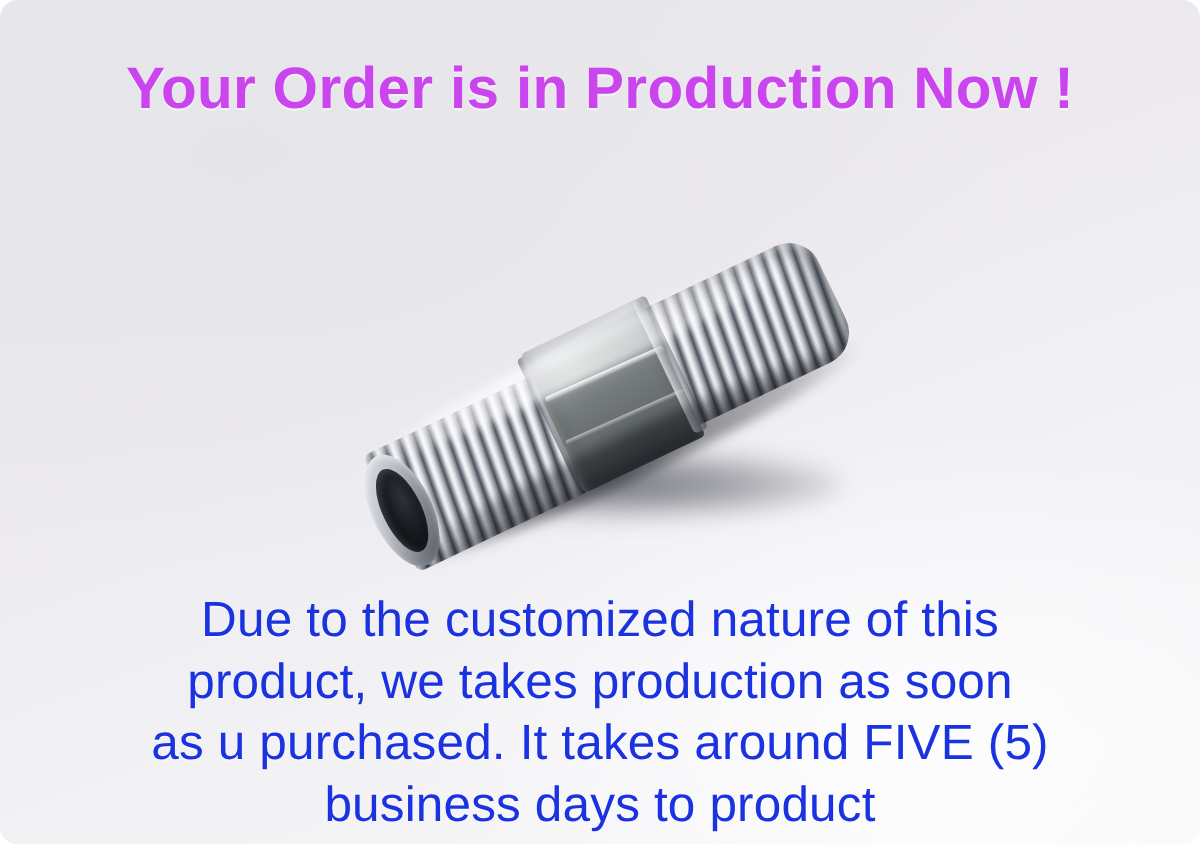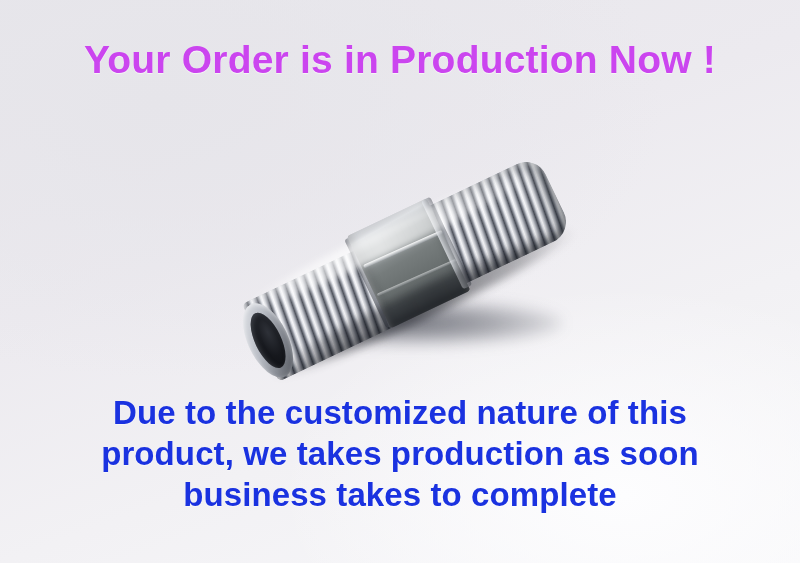--- a/index.html
+++ b/index.html
@@ -11,20 +11,21 @@
   #canvas {
     position: relative;
     width: 800px;
     height: 563px;
     overflow: hidden;
     font-family: "Liberation Sans", sans-serif;
     background:
       radial-gradient(ellipse 70% 60% at 78% 88%, #fdfdfe 0%, rgba(253,253,254,0) 62%),
       radial-gradient(ellipse 90% 70% at 20% 18%, #e6e5ea 0%, rgba(230,229,234,0) 70%),
       linear-gradient(160deg, #e7e6eb 0%, #eceaef 38%, #f2f1f4 66%, #f8f8fa 100%);
+    border-radius: 12px;
   }
 
   
   .headline {
     position: absolute;
     left: 0;
     top: 38px;
     width: 800px;
     text-align: center;
     font-size: 39px;
@@ -204,21 +205,21 @@
   }
 
   
   .message {
     position: absolute;
     left: 0;
     top: 392px;
     width: 800px;
     text-align: center;
     font-size: 33px;
-    font-weight: bold;
+    font-weight: normal;
     line-height: 41px;
     color: #1a32e0;
     letter-spacing: .1px;
     text-shadow: 0 1px 1px rgba(255,255,255,.55);
   }
   .message .line { display: block; white-space: nowrap; }
 </style>
 </head>
 <body>
 
@@ -243,16 +244,17 @@
       <div class="bore-inner"></div>
 
       <div class="gloss"></div>
       <div class="shade-bottom"></div>
     </div>
   </div>
 
   <div class="message">
     <span class="line">Due to the customized nature of this</span>
     <span class="line">product, we takes production as soon</span>
-    <span class="line">business takes to complete</span>
+    <span class="line">as u purchased. It takes around FIVE (5)</span>
+    <span class="line">business days to product</span>
   </div>
 
 </div>
 
 </body></html>

